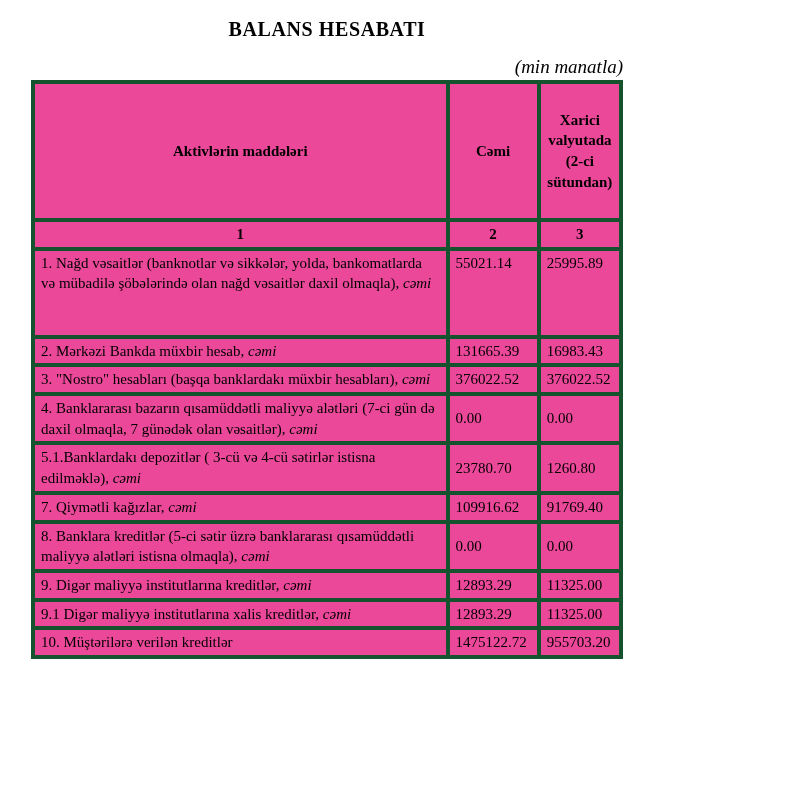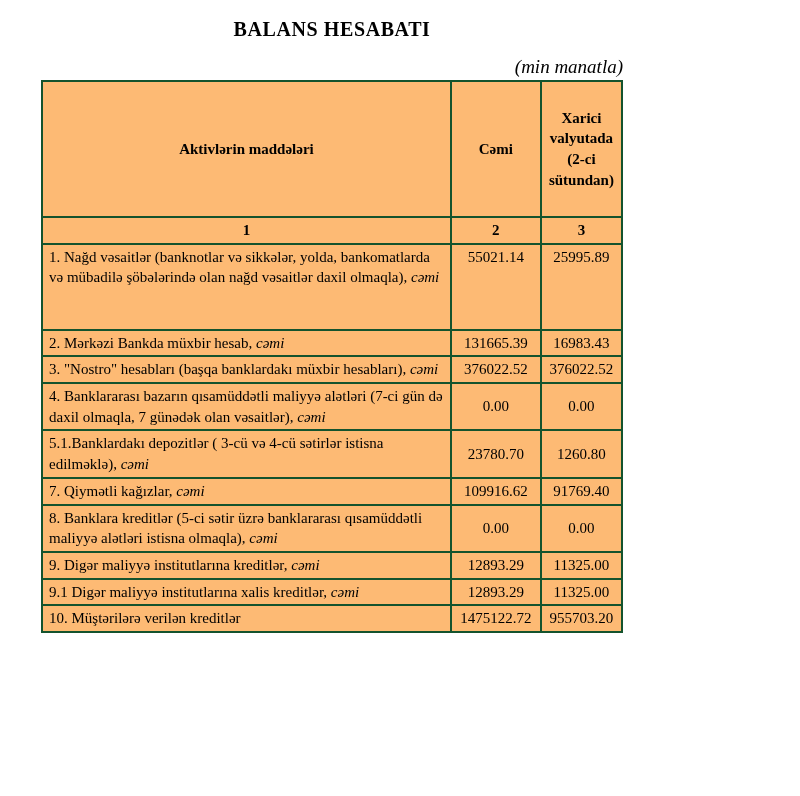--- a/index.html
+++ b/index.html
@@ -4,21 +4,21 @@
 <style>
   html, body { margin: 0; padding: 0; background: #ffffff; }
   body {
     font-family: "Liberation Serif", "DejaVu Serif", serif;
     color: #000;
   }
   .page {
     width: 648px;
     min-height: 796px;
     box-sizing: border-box;
-    padding: 12px 25px 10px 41px;
+    padding: 12px 25px 10px 31px;
     background: #ffffff;
   }
   .title-block { text-align: center; margin-top: 4px; }
   .title-line {
     font-weight: bold;
     font-size: 20px;
     letter-spacing: 0.6px;
     line-height: 1.3;
   }
   .note {
@@ -30,43 +30,43 @@
   table.balance {
     width: 100%;
     border-collapse: collapse;
     table-layout: fixed;
   }
   col.c-label   { width: 70.5%; }
   col.c-total   { width: 15.5%; }
   col.c-foreign { width: 14%; }
   table.balance th,
   table.balance td {
-    border: 2px solid #14532d;
-    background: #fdba74;
+    border: 4px solid #14532d;
+    background: #ec4899;
     padding: 2px 6px;
     font-size: 15px;
     line-height: 1.38;
     vertical-align: middle;
     overflow: hidden;
   }
   th.head-cell {
     font-weight: bold;
     font-size: 16px;
     text-align: center;
     height: 130px;
     vertical-align: middle;
   }
   td.index-cell {
     font-weight: bold;
     text-align: center;
     font-size: 15px;
     padding: 1px 4px;
   }
   td.label-cell { text-align: left; }
-  td.num-cell   { text-align: center; white-space: nowrap; }
+  td.num-cell   { text-align: left; white-space: nowrap; }
   td.white-bg   { background: #ffffff; }
   tr.top-align td { vertical-align: top; }
   tr.top-align td.label-cell { height: 80px; }
 </style>
 </head>
 <body>
 
 <div class="page">
 
   <div class="title-block">

